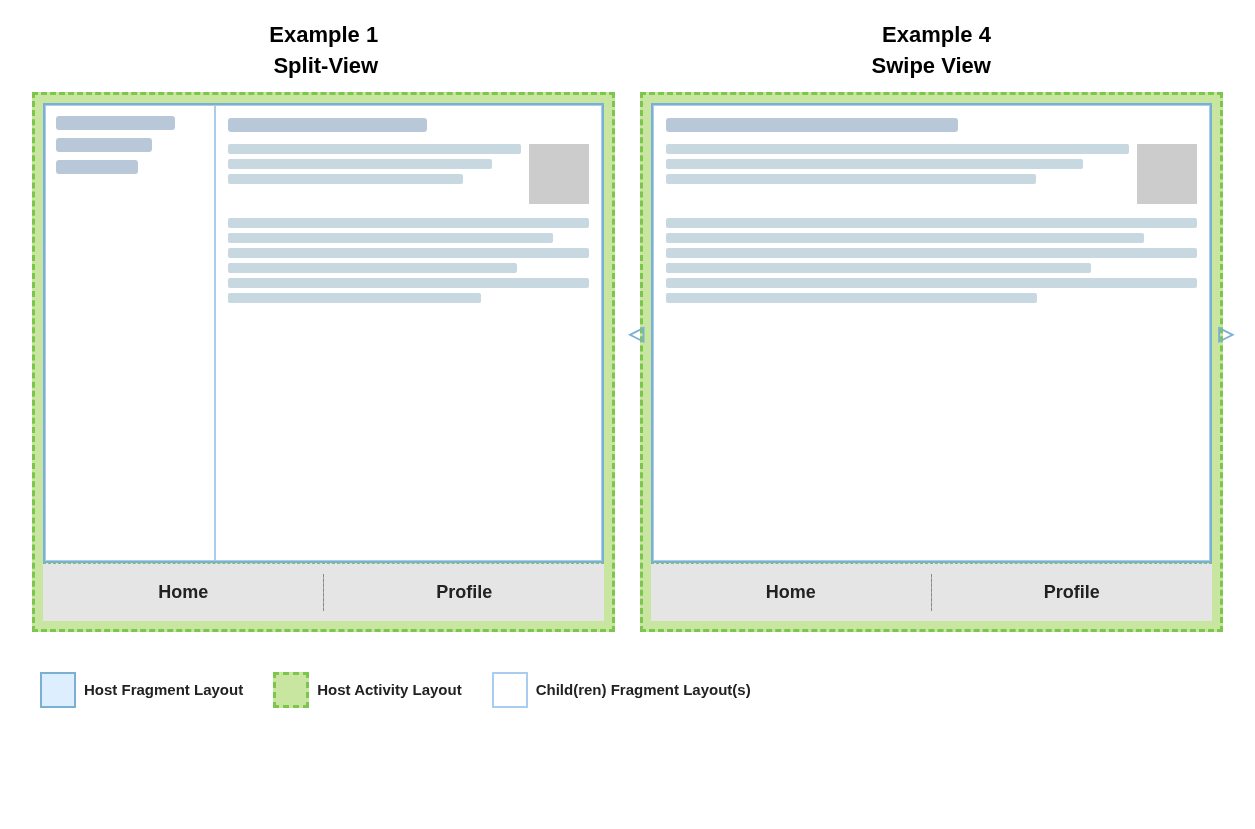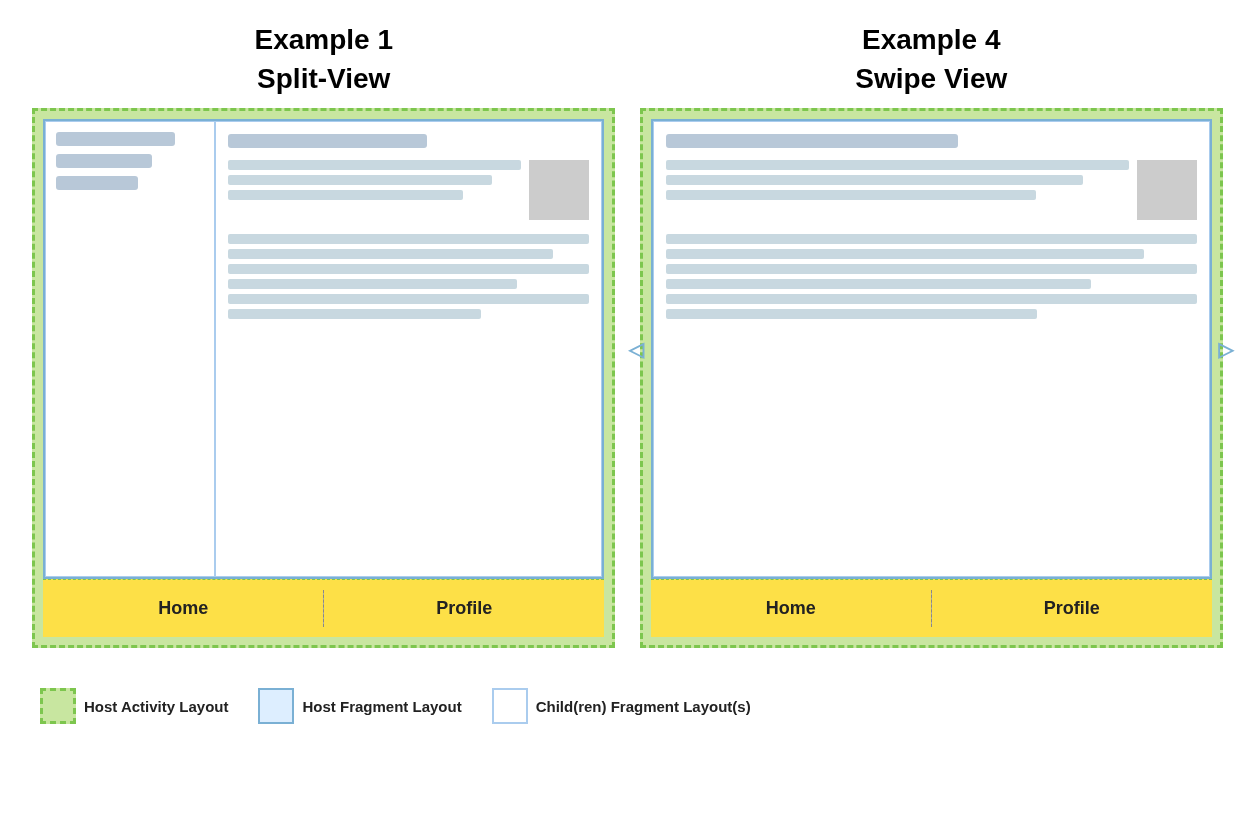--- a/index.html
+++ b/index.html
@@ -29,23 +29,23 @@
     }
 
     .example-wrapper {
       display: flex;
       flex-direction: column;
       align-items: center;
       width: 48%;
     }
 
     .example-title {
-      font-size: 28px;
+      font-size: 22px;
       font-weight: bold;
-      text-align: center;
+      text-align: right;
       margin-bottom: 10px;
       line-height: 1.4;
     }
 
     
     .host-activity-layout {
       border: 3px dashed #7dc64e;
       background-color: #c8e6a0;
       padding: 8px;
       width: 100%;
@@ -161,21 +161,21 @@
       display: flex;
       flex-direction: column;
       gap: 5px;
       margin-top: 4px;
     }
 
     
     .bottom-tabs {
       display: flex;
       flex-direction: row;
-      background-color: #fde047;
+      background-color: #e5e5e5;
       border-top: 1px dashed #7dc64e;
     }
 
     .tab-item {
       flex: 1;
       text-align: center;
       padding: 18px 10px;
       font-size: 18px;
       font-weight: bold;
       color: #222;
@@ -329,26 +329,26 @@
           <div class="tab-divider"></div>
           <div class="tab-item">Profile</div>
         </div>
       </div>
     </div>
 
   </div>
 
   <div class="legend">
     <div class="legend-item">
+      <div class="legend-box legend-box-blue"></div>
+      <span class="legend-label">Host Fragment Layout</span>
+    </div>
+    <div class="legend-item">
       <div class="legend-box legend-box-green"></div>
       <span class="legend-label">Host Activity Layout</span>
-    </div>
-    <div class="legend-item">
-      <div class="legend-box legend-box-blue"></div>
-      <span class="legend-label">Host Fragment Layout</span>
     </div>
     <div class="legend-item">
       <div class="legend-box legend-box-white"></div>
       <span class="legend-label">Child(ren) Fragment Layout(s)</span>
     </div>
   </div>
 
 </div>
 
 </body></html>

